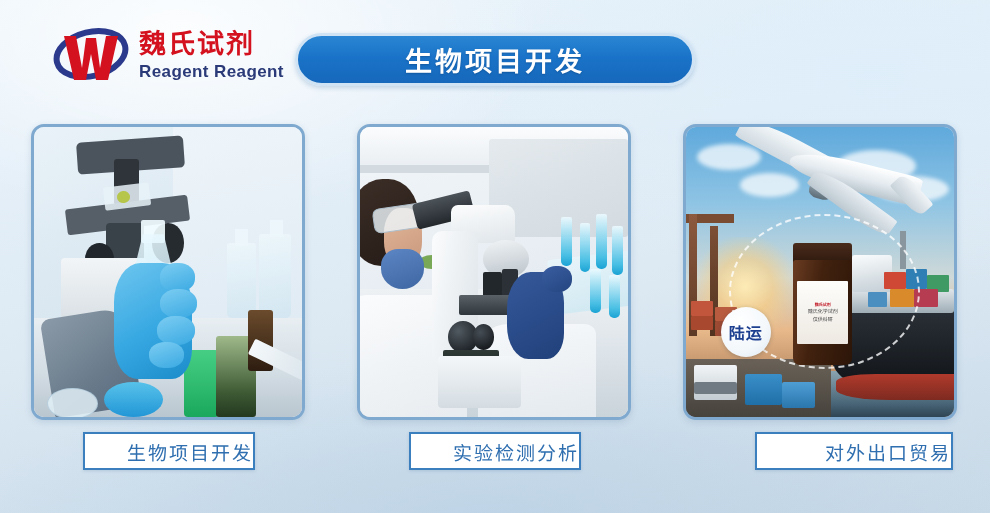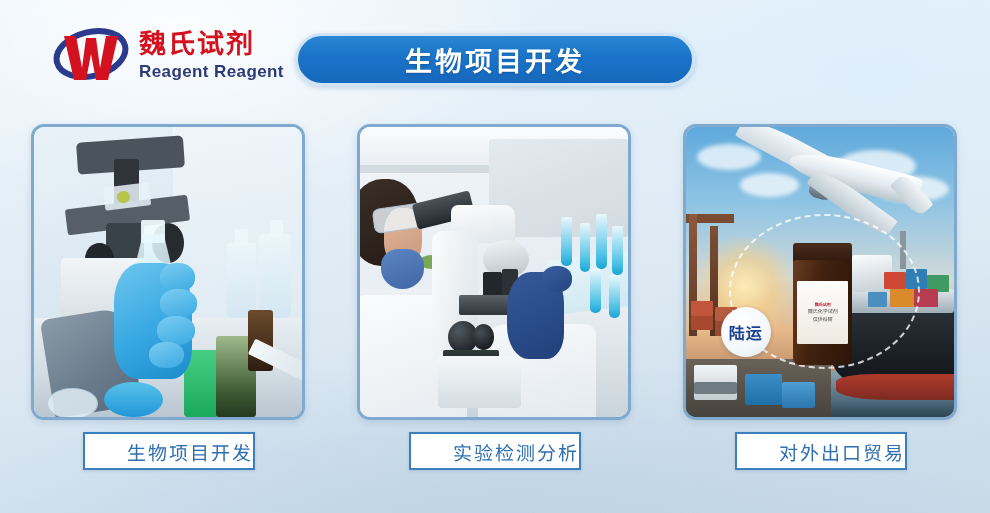--- a/index.html
+++ b/index.html
@@ -143,21 +143,21 @@
     box-shadow: 0 1px 3px rgba(50,95,140,0.18);
   }
   .card-label span {
     color: #2f6fb0;
     font-size: 19px;
     letter-spacing: 2px;
     white-space: nowrap;
   }
   #label-0 { left: 83px;  width: 172px; }
   #label-1 { left: 409px; width: 172px; }
-  #label-2 { left: 735px; width: 172px; }
+  #label-2 { left: 755px; width: 198px; }
 
   
   
   
   .p1 { position:absolute; inset:0; background:linear-gradient(160deg,#e9f2f8 0%,#dce9f2 40%,#cfe0ec 100%); }
   .p1 .bench { position:absolute; left:0; bottom:0; width:100%; height:34%; background:linear-gradient(180deg,#e8eef2 0%,#d3dde4 55%,#b9c6cf 100%); }
   .p1 .backpanel { position:absolute; left:52%; top:0; width:48%; height:72%; background:linear-gradient(170deg,#eef5fa 0%,#dfeaf3 100%); }
   .p1 .scope-arm { position:absolute; left:16%; top:4%; width:40%; height:11%; background:#4b545c; border-radius:5px; transform:rotate(-4deg); }
   .p1 .scope-head { position:absolute; left:30%; top:11%; width:9%; height:16%; background:#2e343a; border-radius:3px; }
   .p1 .scope-stage { position:absolute; left:12%; top:26%; width:46%; height:9%; background:#565f68; border-radius:3px; transform:rotate(-7deg); }

